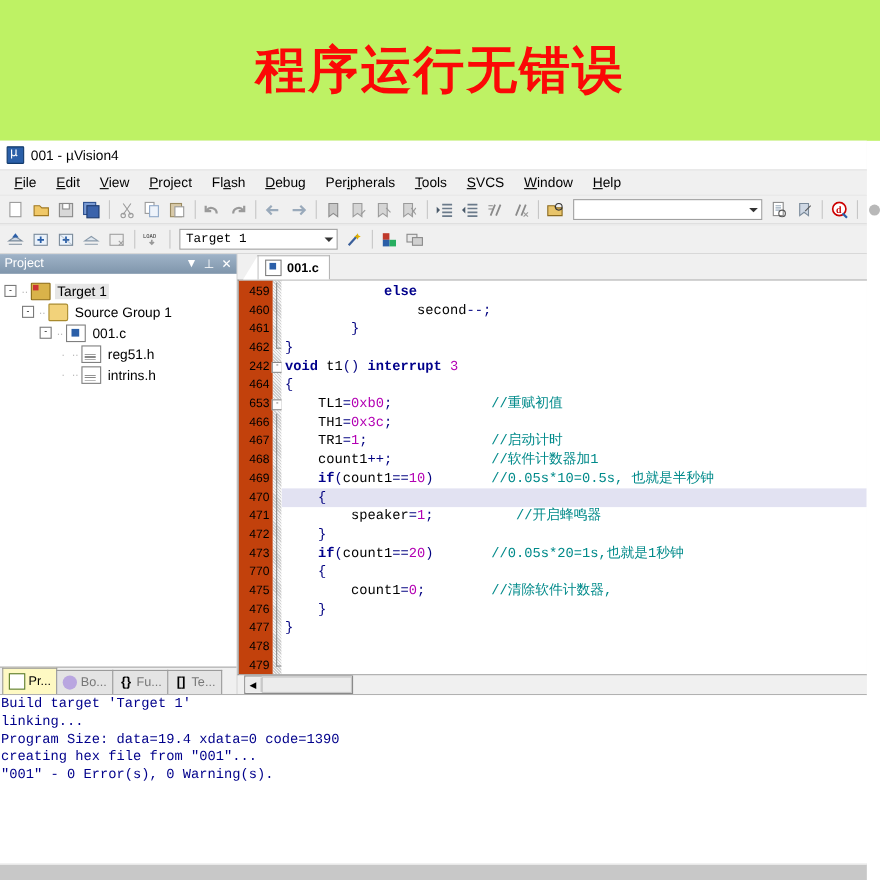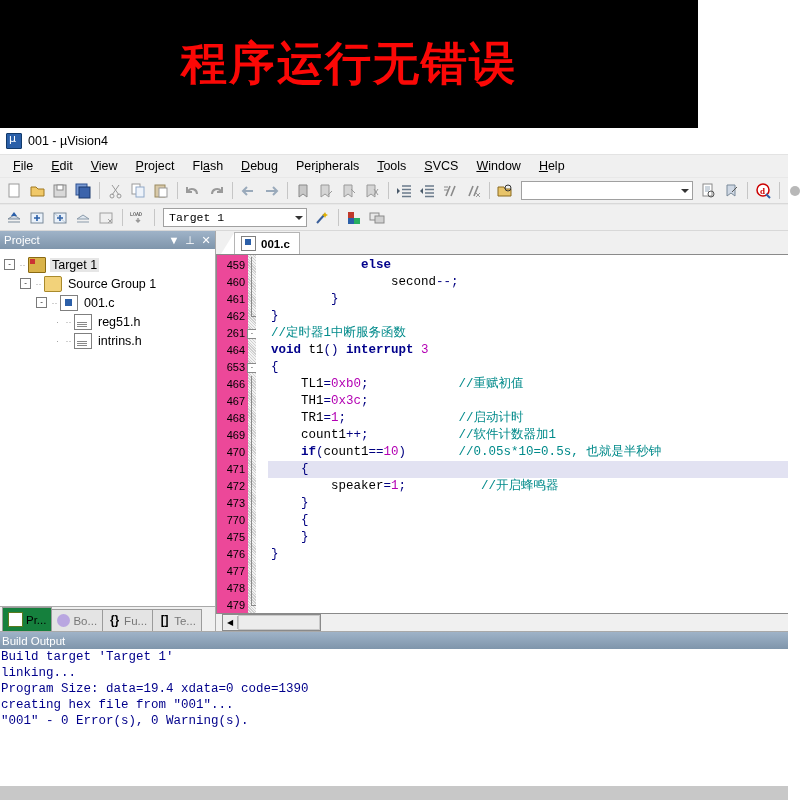--- a/index.html
+++ b/index.html
@@ -2,21 +2,21 @@
 <html><head>
 <meta charset="utf-8">
 <style>
   html,body{margin:0;padding:0;}
   body{
     width:800px;height:800px;overflow:hidden;background:#ffffff;
     font-family:"Liberation Sans",sans-serif;
   }
   
   #banner{
-    height:128px;width:698px;background:#000000;
+    height:128px;width:800px;background:#bef264;
     display:flex;align-items:center;justify-content:center;
   }
   #banner-text{
     color:#fb0806;font-size:46px;font-weight:bold;letter-spacing:2px;
     font-family:"DejaVu Sans",sans-serif;
   }
   
   #app{
     width:788px;height:672px;background:#f0f0f0;
     display:flex;flex-direction:column;
@@ -108,21 +108,21 @@
   
   #left-tabs{
     height:24px;background:#f0f0f0;display:flex;align-items:flex-end;
     border-top:1px solid #a9a9a9;padding-left:2px;
   }
   .ltab{
     height:21px;border:1px solid #9b9b9b;border-bottom:none;background:#e4e4e4;
     display:flex;align-items:center;gap:3px;padding:0 5px;font-size:11.5px;color:#777;
     margin-right:-1px;
   }
-  .ltab.active{background:#15803d;color:#000;height:23px;}
+  .ltab.active{background:#fef9c3;color:#000;height:23px;}
   .ltab .li{width:13px;height:13px;flex:none;}
   .li-pr{background:#fff;border:1px solid #5a7a1e;}
   .li-bo{background:#b9a6e0;border-radius:50%;}
   .li-fu{background:transparent;font-weight:bold;color:#000;font-size:12px;text-align:center;line-height:13px;}
   .li-te{background:transparent;font-weight:bold;color:#000;font-size:12px;text-align:center;line-height:13px;}
   
   #editor-area{flex:1;display:flex;flex-direction:column;background:#f0f0f0;}
   #tabstrip{height:23px;background:#f0f0f0;display:flex;align-items:flex-end;padding-left:18px;position:relative;}
   #tabstrip:before{
     content:"";position:absolute;left:5px;bottom:0;width:0;height:0;
@@ -130,42 +130,42 @@
   }
   .etab{
     height:21px;background:#fff;border:1px solid #b5b5b5;border-bottom:none;
     display:flex;align-items:center;gap:5px;padding:0 9px 0 6px;font-size:11.5px;
     font-weight:bold;color:#000;
   }
   .etab .ei{width:13px;height:13px;background:#fff;border:1px solid #7f7f7f;position:relative;flex:none;}
   .etab .ei:after{content:"";position:absolute;left:3px;top:2px;width:6px;height:6px;background:#2b5fa8;}
   #code-wrap{flex:1;display:flex;background:#fff;border:1px solid #8a8a8a;border-right:none;overflow:hidden;}
   #gutter{
-    width:31px;flex:none;background:#ec4899;text-align:right;
+    width:31px;flex:none;background:#c2410c;text-align:right;
     font-family:"Liberation Sans",sans-serif;font-size:11px;color:#000;
     padding-top:2px;
   }
   #foldbar{
     width:8px;flex:none;background:repeating-linear-gradient(45deg,#cfcfcf,#cfcfcf 1px,#f3f3f3 1px,#f3f3f3 2px);
     padding-top:2px;
   }
   #code{
     flex:1;background:#fff;padding-top:2px;overflow:hidden;position:relative;
     font-family:"Liberation Mono",monospace;font-size:12.5px;
   }
   .ln{height:17px;line-height:17px;padding-right:3px;}
   .fold{height:17px;position:relative;}
   .fold .bx{
     position:absolute;left:-1px;top:4px;width:8px;height:8px;border:1px solid #8a8a8a;background:#fff;
     font-size:7px;line-height:6px;text-align:center;color:#333;
   }
   .fold .vl{position:absolute;left:3px;top:0;width:1px;height:17px;background:#8a8a8a;}
   .fold .el{position:absolute;left:3px;top:0;width:1px;height:9px;background:#8a8a8a;}
   .fold .eh{position:absolute;left:3px;top:8px;width:5px;height:1px;background:#8a8a8a;}
-  .cl{height:17px;line-height:17px;white-space:pre;padding-left:3px;margin-left:12px;}
+  .cl{height:17px;line-height:17px;white-space:pre;padding-left:3px;}
   .cl.hl{background:#e2e2f2;}
   .kw{color:#00008b;font-weight:bold;}
   .pl{color:#000080;}
   .num{color:#b300b3;}
   .cm{color:#008a8a;}
   .id{color:#000000;}
   #hscroll-row{height:17px;background:#f0f0f0;display:flex;align-items:center;padding-left:6px;}
   .hsbox{height:15px;border:1px solid #8a8a8a;background:#f0f0f0;display:flex;align-items:center;}
   .hsarrow{
     width:14px;height:13px;display:flex;align-items:center;justify-content:center;
@@ -511,21 +511,21 @@
             <span class="ei"></span>
             <span>001.c</span>
           </div>
         </div>
       <div id="code-wrap">
         <div id="gutter">
             <div class="ln">459</div>
             <div class="ln">460</div>
             <div class="ln">461</div>
             <div class="ln">462</div>
-            <div class="ln">261</div>
+            <div class="ln">242</div>
             <div class="ln">464</div>
             <div class="ln">653</div>
             <div class="ln">466</div>
             <div class="ln">467</div>
             <div class="ln">468</div>
             <div class="ln">469</div>
             <div class="ln">470</div>
             <div class="ln">471</div>
             <div class="ln">472</div>
             <div class="ln">473</div>
@@ -599,49 +599,47 @@
             <div class="fold">
               <span class="el"></span>
               <span class="eh"></span>
             </div>
           </div>
         <div id="code">
             <div class="cl"><span class="pl">            </span><span class="kw">else</span></div>
             <div class="cl"><span class="pl">                </span><span class="id">second</span><span class="pl">--;</span></div>
             <div class="cl"><span class="pl">        }</span></div>
             <div class="cl"><span class="pl">}</span></div>
-            <div class="cl"><span class="cm">//定时器1中断服务函数</span></div>
             <div class="cl"><span class="kw">void</span><span class="pl"> </span><span class="id">t1</span><span class="pl">() </span><span class="kw">interrupt</span><span class="pl"> </span><span class="num">3</span></div>
             <div class="cl"><span class="pl">{</span></div>
             <div class="cl"><span class="pl">    </span><span class="id">TL1</span><span class="pl">=</span><span class="num">0xb0</span><span class="pl">;            </span><span class="cm">//重赋初值</span></div>
             <div class="cl"><span class="pl">    </span><span class="id">TH1</span><span class="pl">=</span><span class="num">0x3c</span><span class="pl">;</span></div>
             <div class="cl"><span class="pl">    </span><span class="id">TR1</span><span class="pl">=</span><span class="num">1</span><span class="pl">;               </span><span class="cm">//启动计时</span></div>
             <div class="cl"><span class="pl">    </span><span class="id">count1</span><span class="pl">++;            </span><span class="cm">//软件计数器加1</span></div>
             <div class="cl"><span class="pl">    </span><span class="kw">if</span><span class="pl">(</span><span class="id">count1</span><span class="pl">==</span><span class="num">10</span><span class="pl">)       </span><span class="cm">//0.05s*10=0.5s, 也就是半秒钟</span></div>
             <div class="cl hl"><span class="pl">    {</span></div>
             <div class="cl"><span class="pl">        </span><span class="id">speaker</span><span class="pl">=</span><span class="num">1</span><span class="pl">;          </span><span class="cm">//开启蜂鸣器</span></div>
             <div class="cl"><span class="pl">    }</span></div>
+            <div class="cl"><span class="pl">    </span><span class="kw">if</span><span class="pl">(</span><span class="id">count1</span><span class="pl">==</span><span class="num">20</span><span class="pl">)       </span><span class="cm">//0.05s*20=1s,也就是1秒钟</span></div>
             <div class="cl"><span class="pl">    {</span></div>
+            <div class="cl"><span class="pl">        </span><span class="id">count1</span><span class="pl">=</span><span class="num">0</span><span class="pl">;        </span><span class="cm">//清除软件计数器,</span></div>
             <div class="cl"><span class="pl">    }</span></div>
             <div class="cl"><span class="pl">}</span></div>
           </div>
       </div>
       <div id="hscroll-row">
         <div class="hsbox">
           <div class="hsarrow">◀</div>
           <div class="hsthumb"></div>
         </div>
       </div>
     </div>
   </div>
 
   <div id="build-panel">
-    <div id="build-head">
-      <span>Build Output</span>
-    </div>
     <div id="build-body">
         <div class="bl">Build target 'Target 1'</div>
         <div class="bl">linking...</div>
         <div class="bl">Program Size: data=19.4 xdata=0 code=1390</div>
         <div class="bl">creating hex file from "001"...</div>
         <div class="bl">"001" - 0 Error(s), 0 Warning(s).</div>
       </div>
   </div>
 
   <div id="statusbar"></div>

